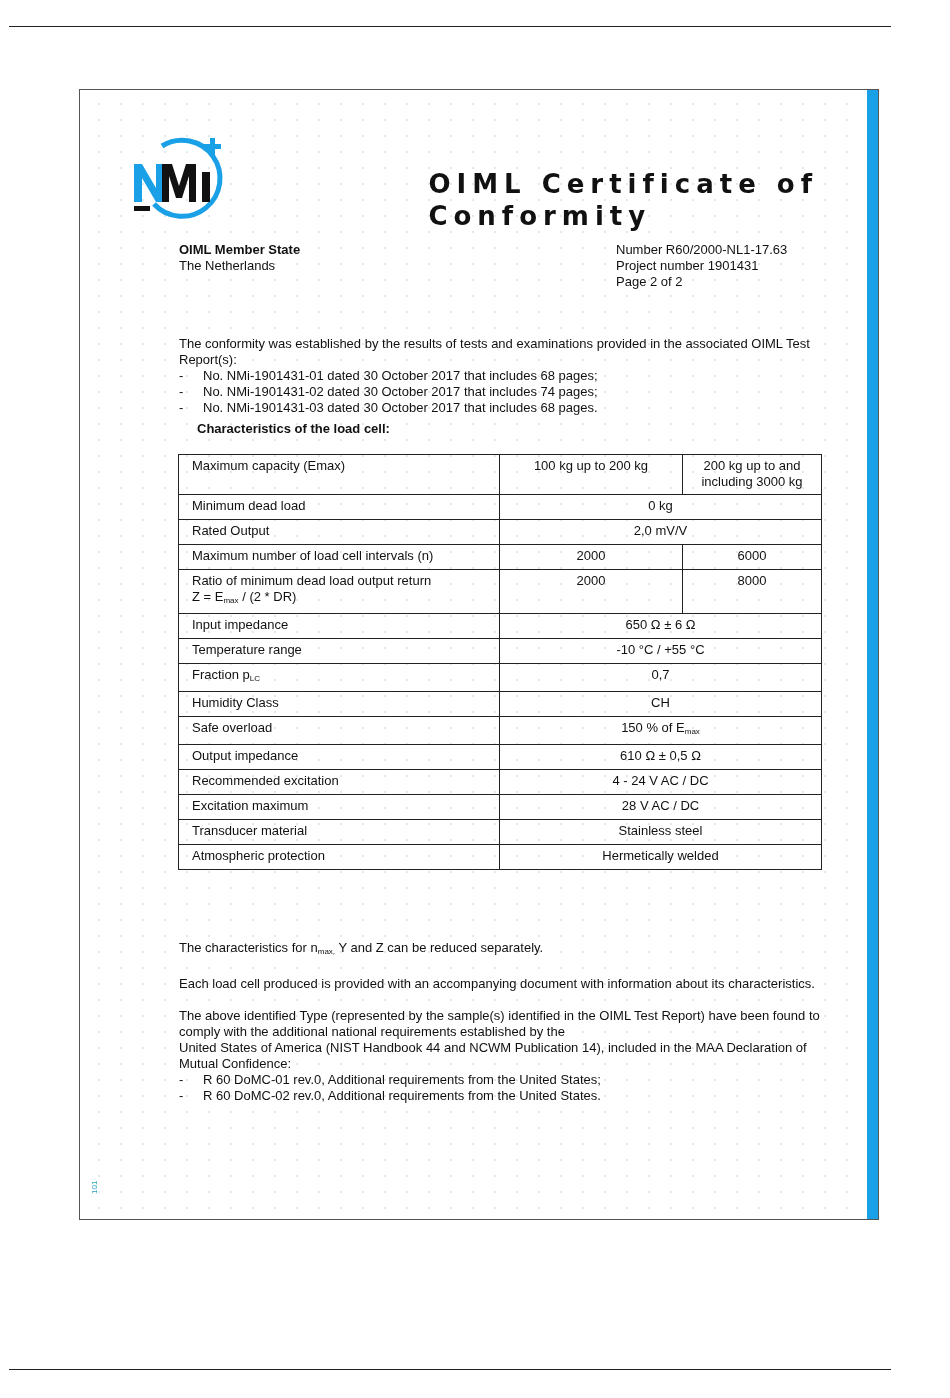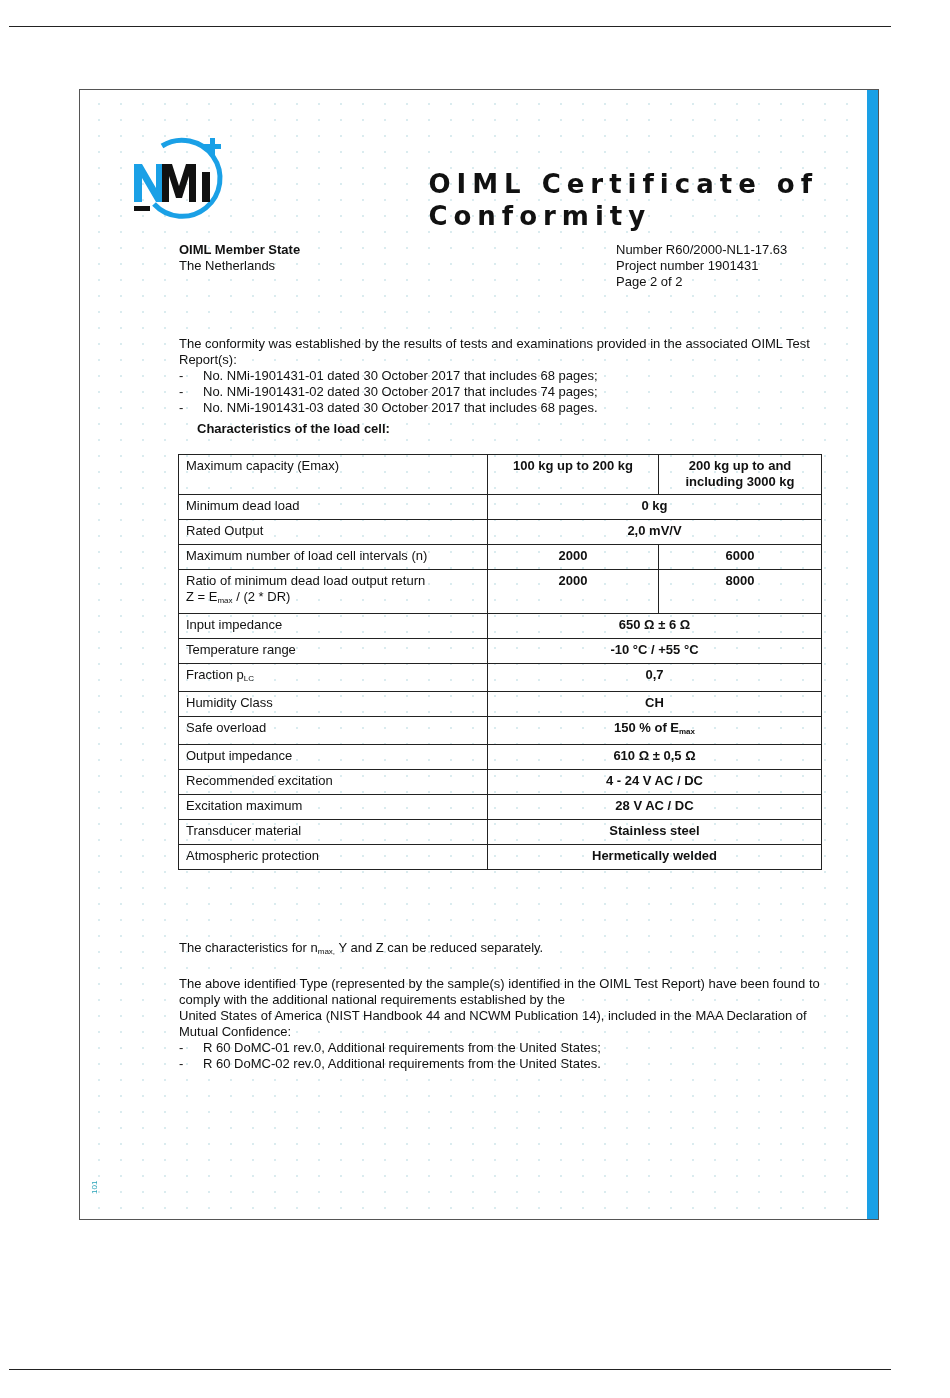--- a/index.html
+++ b/index.html
@@ -14,23 +14,23 @@
   .logo { position: absolute; left: 52px; top: 44px; width: 105px; height: 86px; }
   .title { position: absolute; right: 60px; top: 78px; font-family: "DejaVu Sans", sans-serif; font-weight: bold; font-size: 26px; letter-spacing: 6px; line-height: 32px; color: #111; }
   .member { position: absolute; left: 99px; top: 152px; font-size: 13px; line-height: 16px; }
   .member .b { font-weight: bold; }
   .numinfo { position: absolute; left: 536px; top: 152px; font-size: 13px; line-height: 16px; }
   .intro { position: absolute; left: 99px; top: 246px; width: 650px; font-size: 13px; line-height: 16px; }
   .bullet { display: flex; }
   .bullet .dash { width: 24px; flex: none; }
   .section-h { position: absolute; left: 117px; top: 331px; font-size: 13px; font-weight: bold; }
   table.spec { position: absolute; left: 98px; top: 364px; width: 644px; border-collapse: collapse; font-size: 13px; }
-  table.spec td { border: 1.5px solid #222; padding: 3px 7px 4px; line-height: 16px; vertical-align: top; height: 17px; }
+  table.spec td { border: 1.5px solid #222; padding: 3px 13px 4px; line-height: 16px; vertical-align: top; height: 17px; }
   table.spec td.lbl { width: 294px; }
-  table.spec td.val { text-align: center; font-weight: bold; }
+  table.spec td.val { text-align: center; }
   table.spec td.c1 { width: 156px; }
   sub.s { font-size: 8px; vertical-align: -2px; }
   .after { position: absolute; left: 99px; top: 850px; width: 650px; font-size: 13px; line-height: 16px; }
   .after p { margin: 0 0 16px 0; }
   .footcode { position: absolute; left: 10px; top: 1104px; font-size: 8px; color: #2aa3b8; transform: rotate(-90deg); transform-origin: left top; }
 </style>
 </head>
 <body>
 
 <div class="rule top"></div>
@@ -148,20 +148,21 @@
       </tr>
       <tr>
         <td class="lbl">Atmospheric protection</td>
         <td class="val" colspan="2">Hermetically welded</td>
       </tr>
     </tbody>
   </table>
 
   <div class="after">
     <p><span>The characteristics for n</span><sub class="s">max,</sub><span> Y and Z can be reduced separately.</span></p>
+    <p>Each load cell produced is provided with an accompanying document with information about its characteristics.</p>
     <div>
       <div>The above identified Type (represented by the sample(s) identified in the OIML Test Report) have been found to comply with the additional national requirements established by the</div>
       <div>United States of America (NIST Handbook 44 and NCWM Publication 14), included in the MAA Declaration of Mutual Confidence:</div>
       <div class="bullet">
           <span class="dash">-</span>
           <span>R 60 DoMC-01 rev.0, Additional requirements from the United States;</span>
         </div>
       <div class="bullet">
           <span class="dash">-</span>
           <span>R 60 DoMC-02 rev.0, Additional requirements from the United States.</span>

